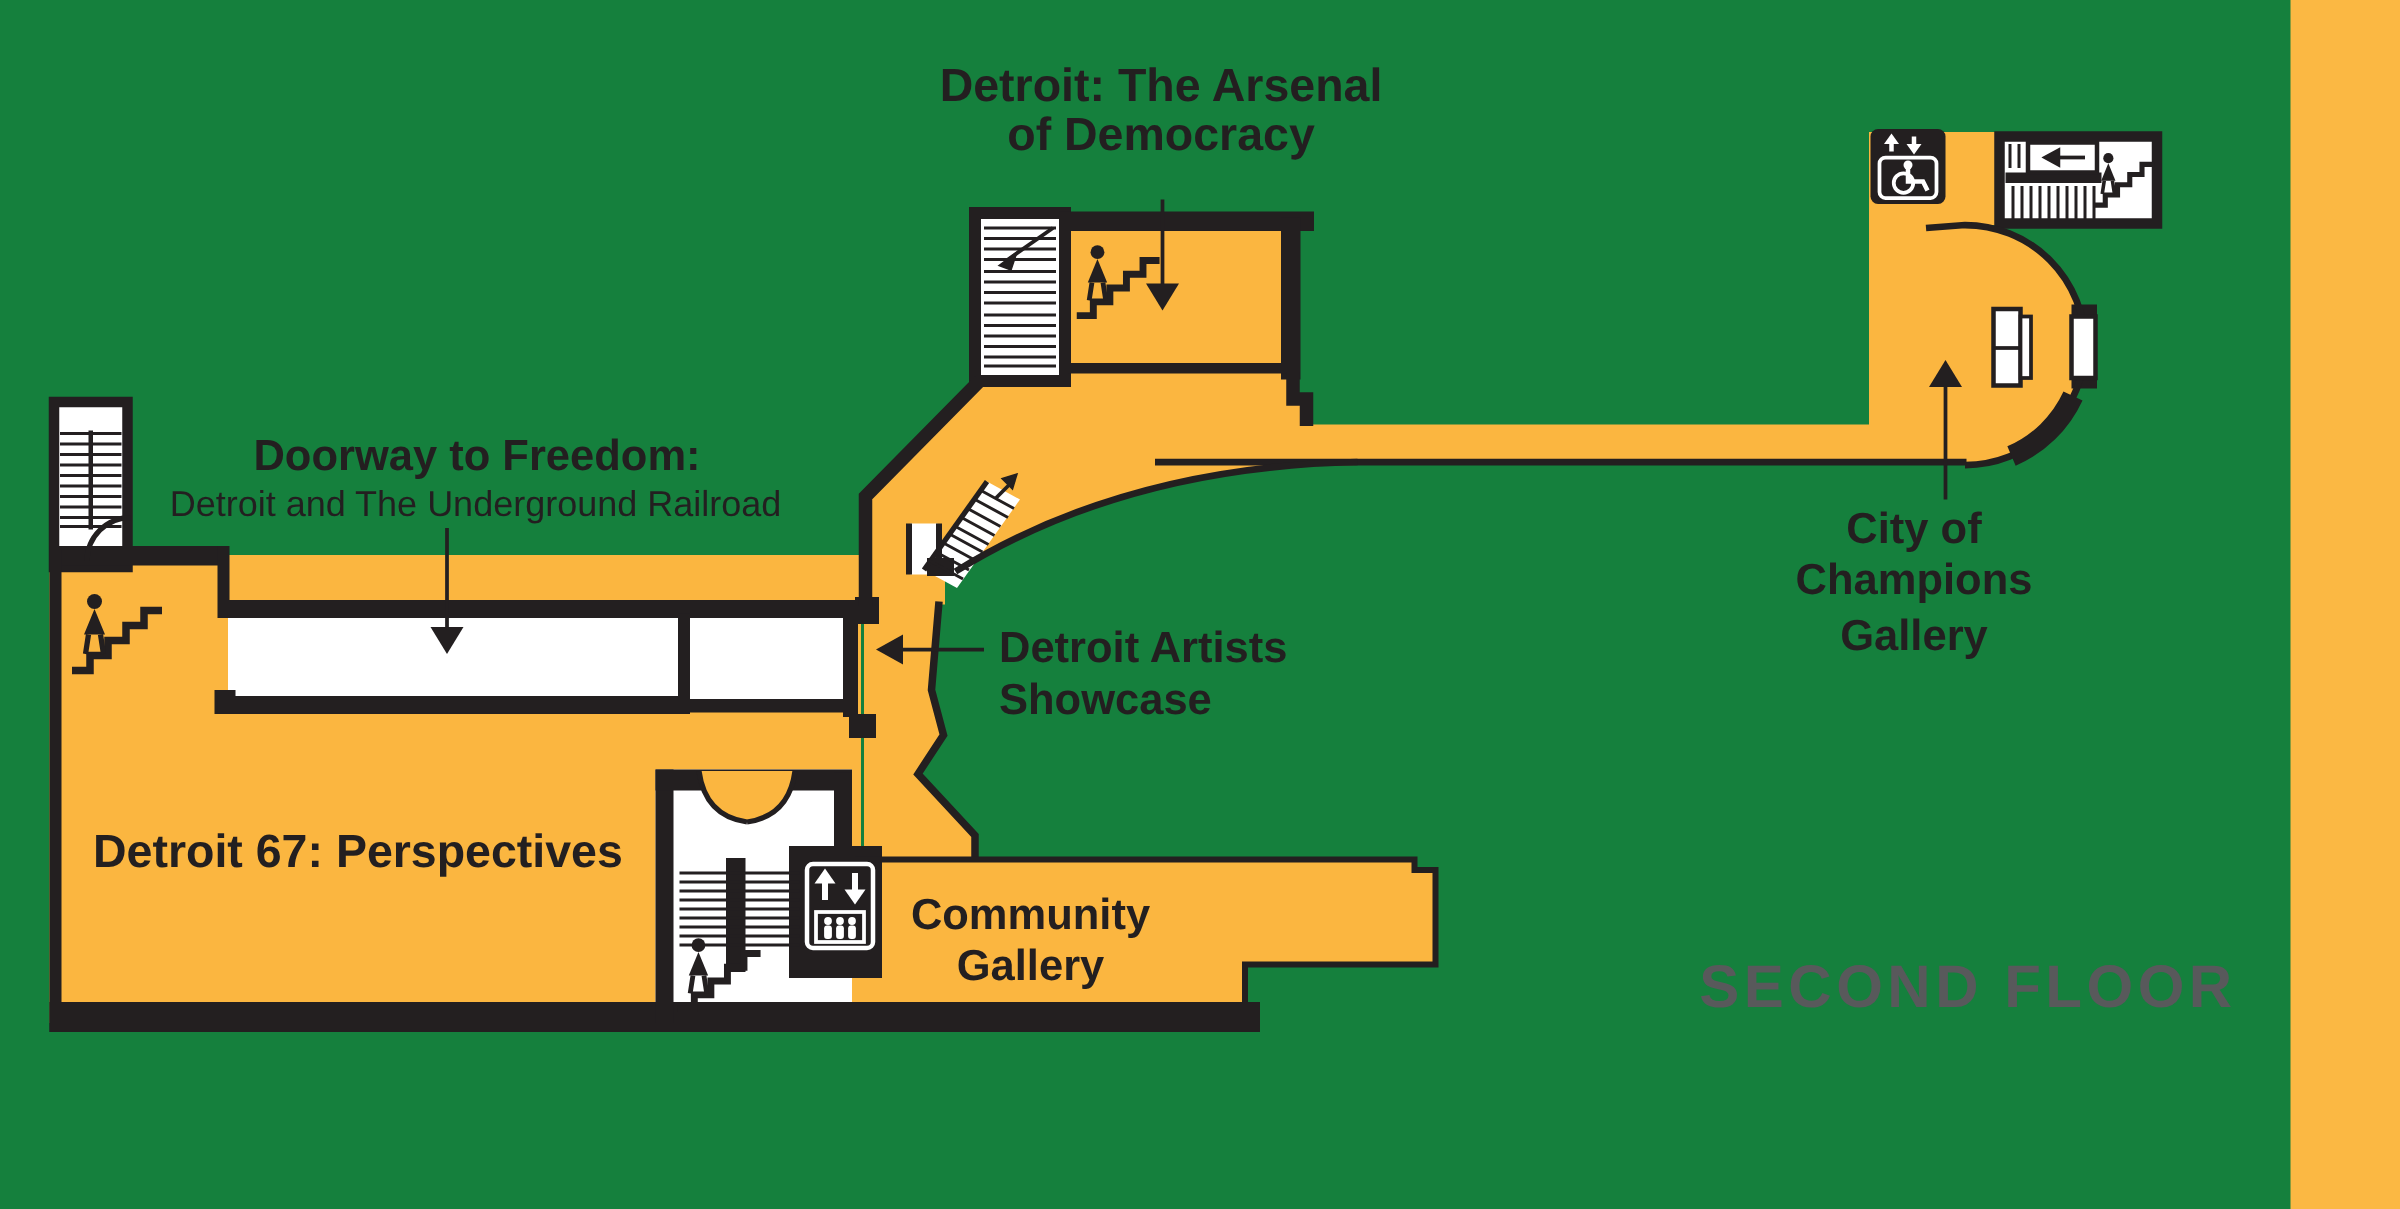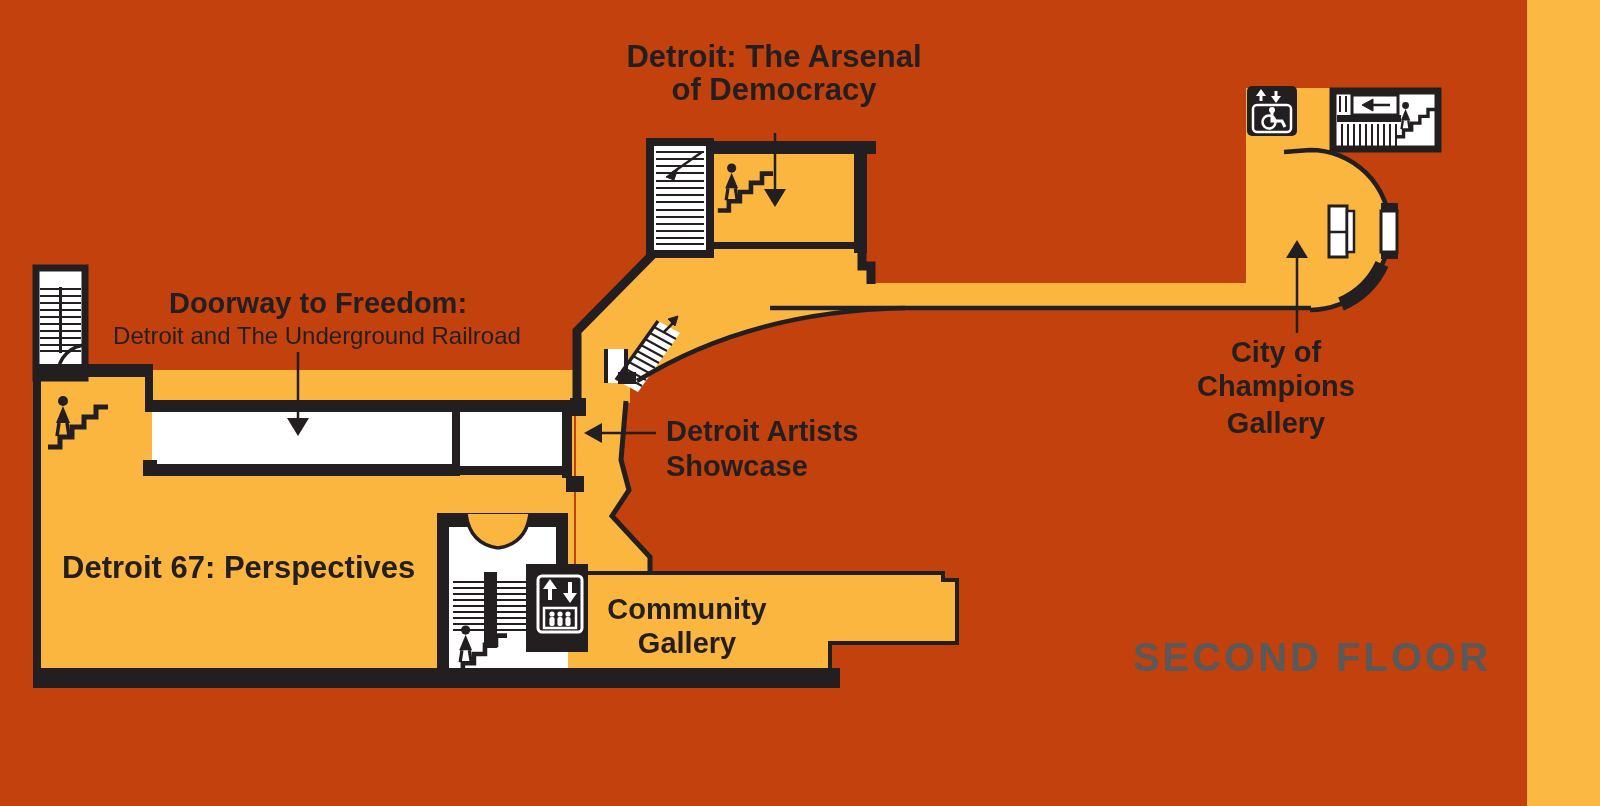--- a/index.html
+++ b/index.html
@@ -1,16 +1,16 @@
 <!DOCTYPE html>
 <html><head>
 <meta charset="utf-8">
 <style>
   html,body{margin:0;padding:0;background:#ffffff;}
-  .stage{position:relative;width:1600px;height:806px;background:#c2410c;overflow:hidden;
+  .stage{position:relative;width:1600px;height:806px;background:#15803d;overflow:hidden;
          font-family:"Liberation Sans", sans-serif;}
   svg{position:absolute;left:0;top:0;}
   text{font-family:"Liberation Sans", sans-serif;}
   .lbl{font-weight:bold;font-size:31px;}
   .lbl-sub{font-weight:normal;font-size:24px;}
   .lbl-small{font-weight:bold;font-size:29px;}
   .floor-title{font-weight:bold;font-size:40px;letter-spacing:3px;}
 </style>
 </head>
 <body>

